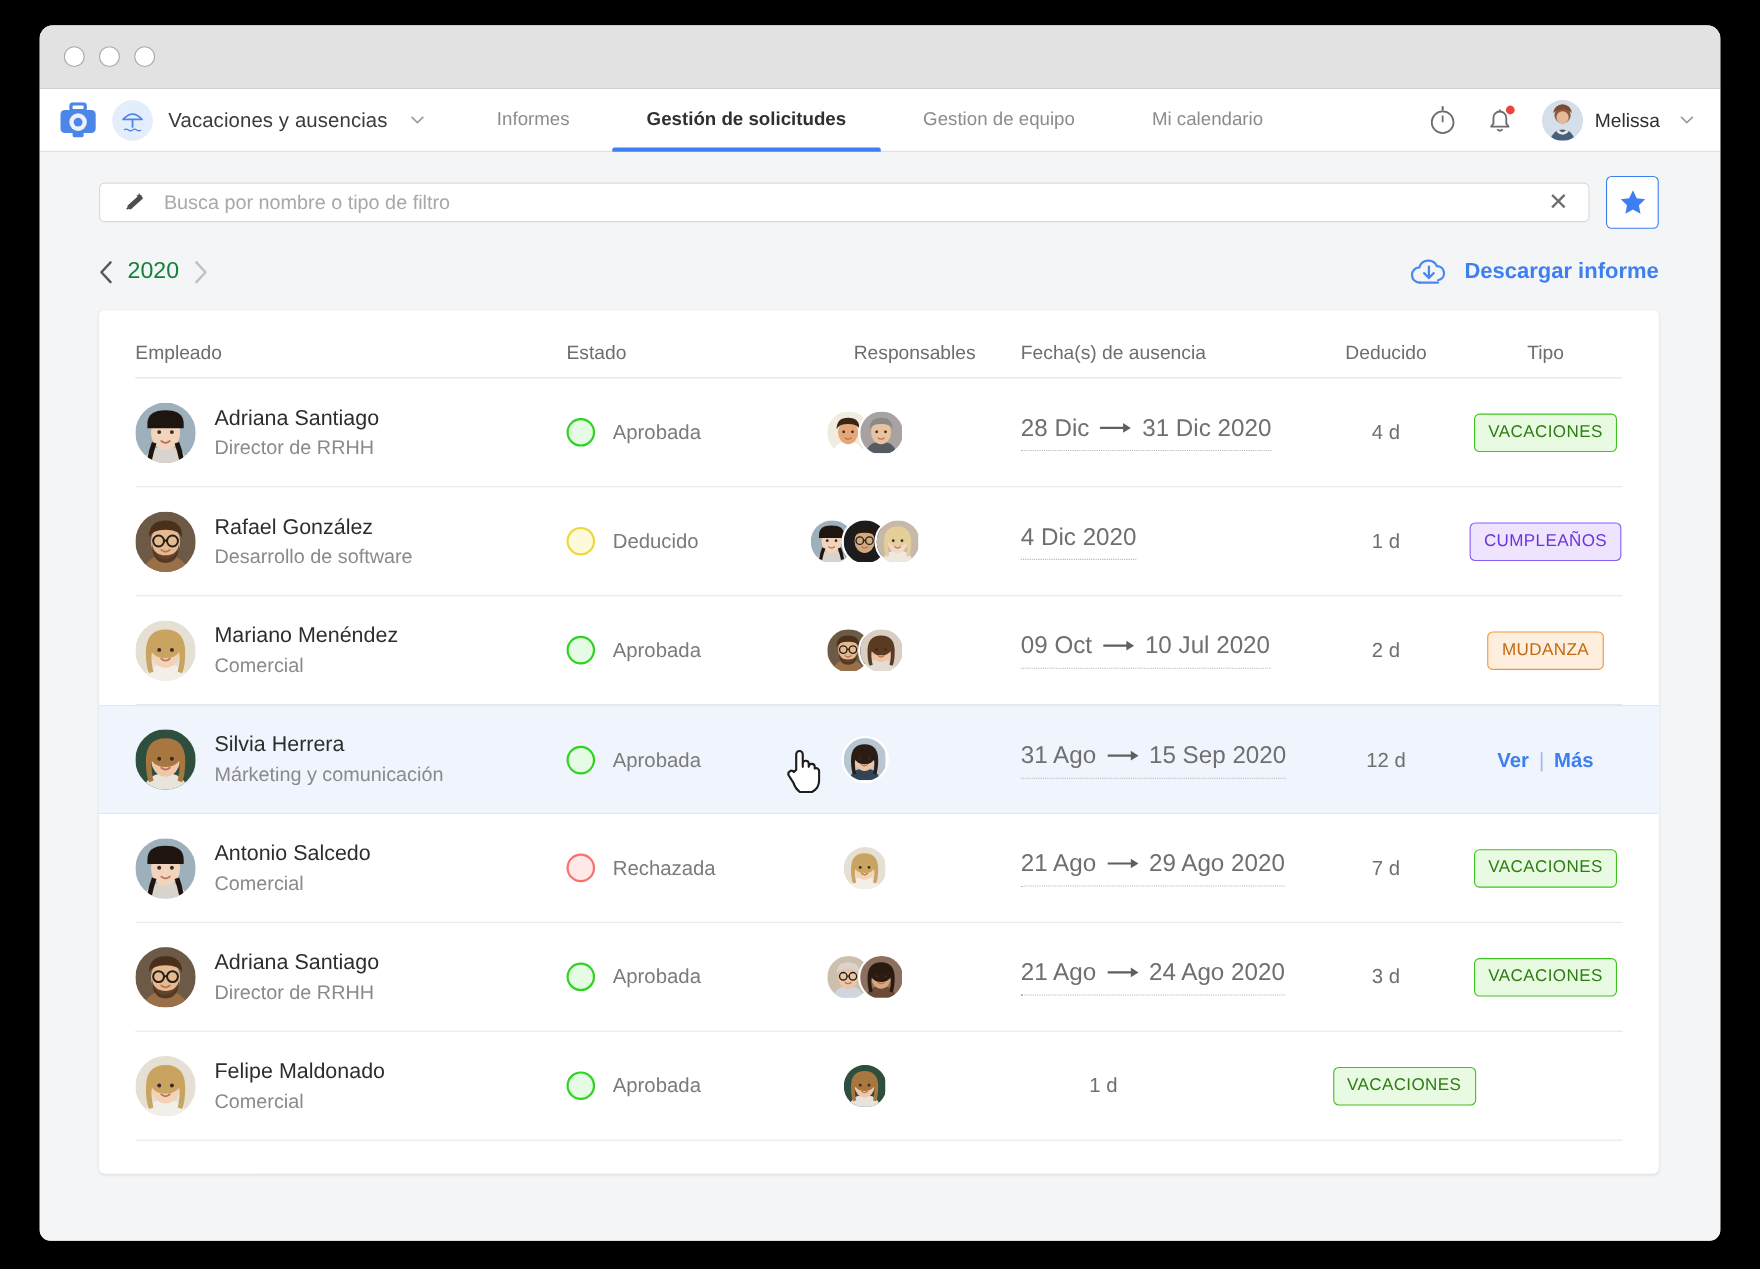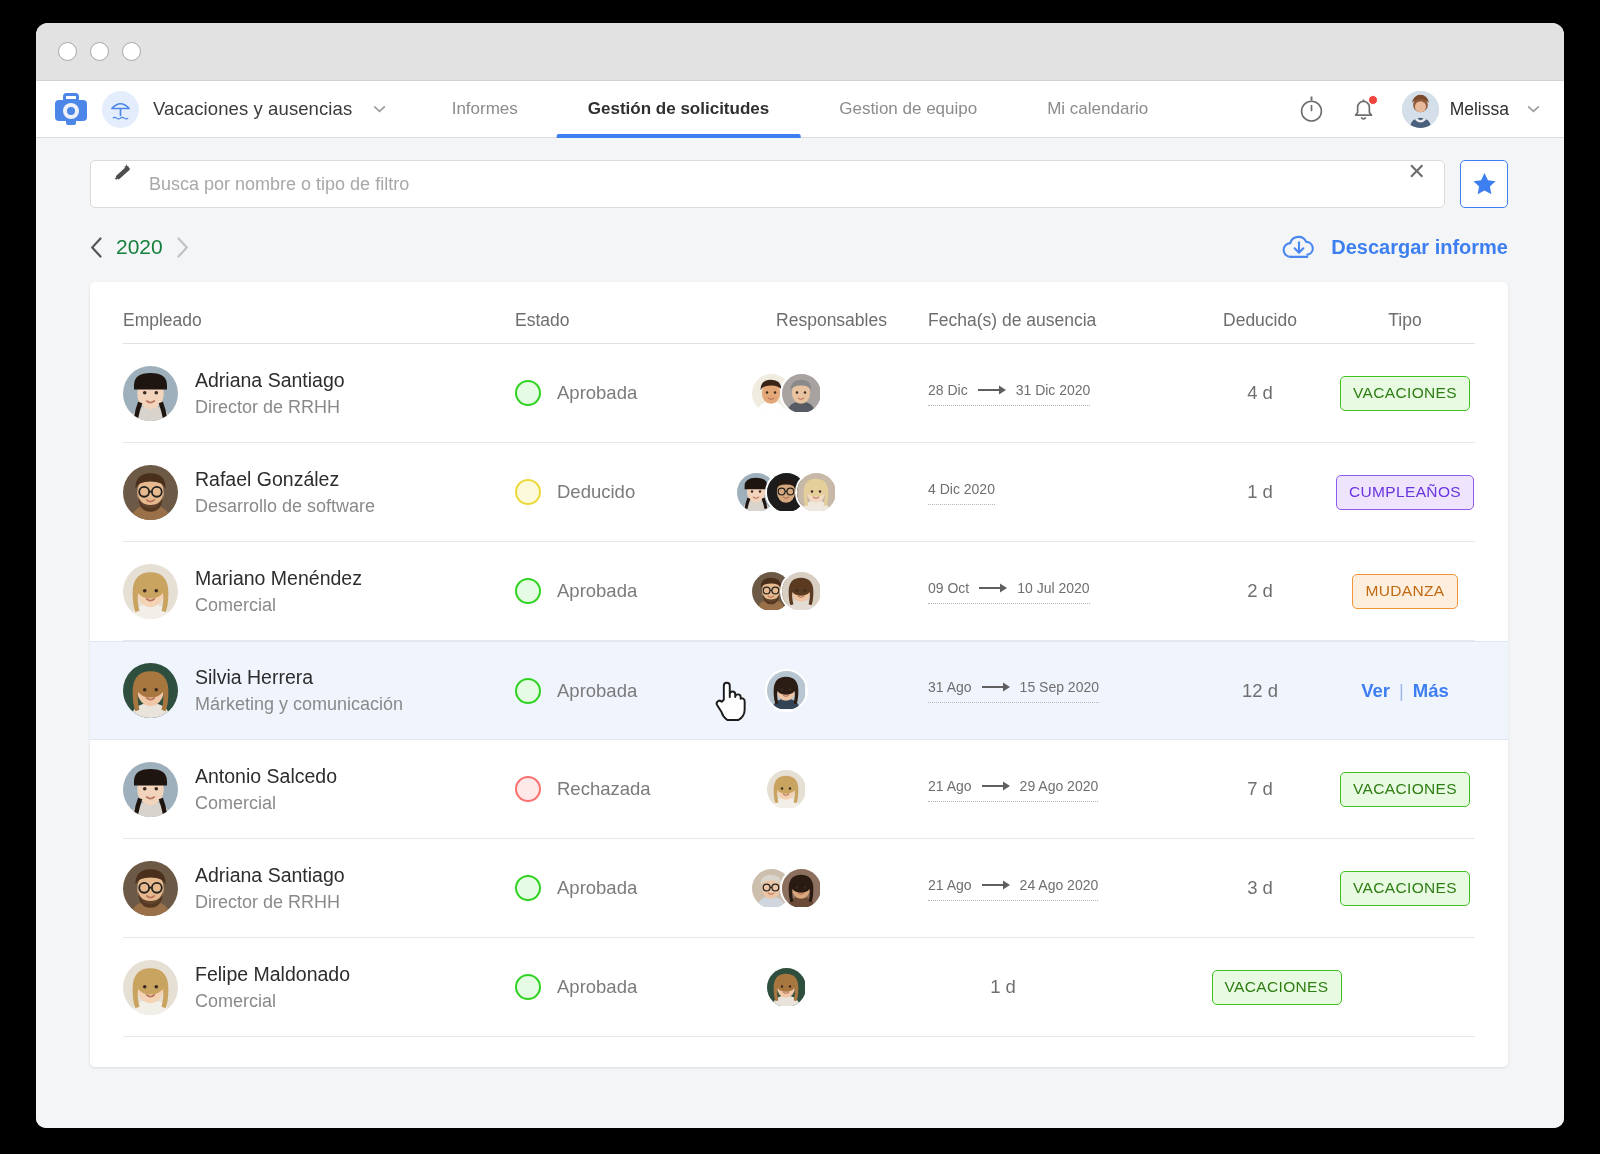--- a/index.html
+++ b/index.html
@@ -141,25 +141,26 @@
     overflow: hidden;
   }
 
   .searchrow {
     display: flex;
     align-items: center;
     gap: 15px;
   }
   .searchbox {
     flex: 1;
-    height: 48px;
+    height: 36px;
     background: #ffffff;
     border: 1px solid #dadada;
     border-radius: 5px;
     display: flex;
+    align-items: center;
     padding: 0 18px 0 19px;
     gap: 15px;
   }
   .search-placeholder {
     font-size: 18px;
     color: #a8a8a8;
     flex: 1;
     outline: none;
     border: none;
     background: transparent;
@@ -285,21 +286,21 @@
     border-radius: 50%;
     overflow: hidden;
     border: 2.5px solid #ffffff;
     margin-left: -13px;
     flex-shrink: 0;
     position: relative;
   }
   .resp-av:first-child { margin-left: 0; }
 
   .date-text {
-    font-size: 14px;
+    font-size: 22px;
     color: #6f6f6f;
     display: inline-flex;
     align-items: center;
     gap: 9px;
     border-bottom: 1.5px dotted #b4b4b4;
     padding-bottom: 7px;
     white-space: nowrap;
   }
   .arrow-svg { display:block; }
 

